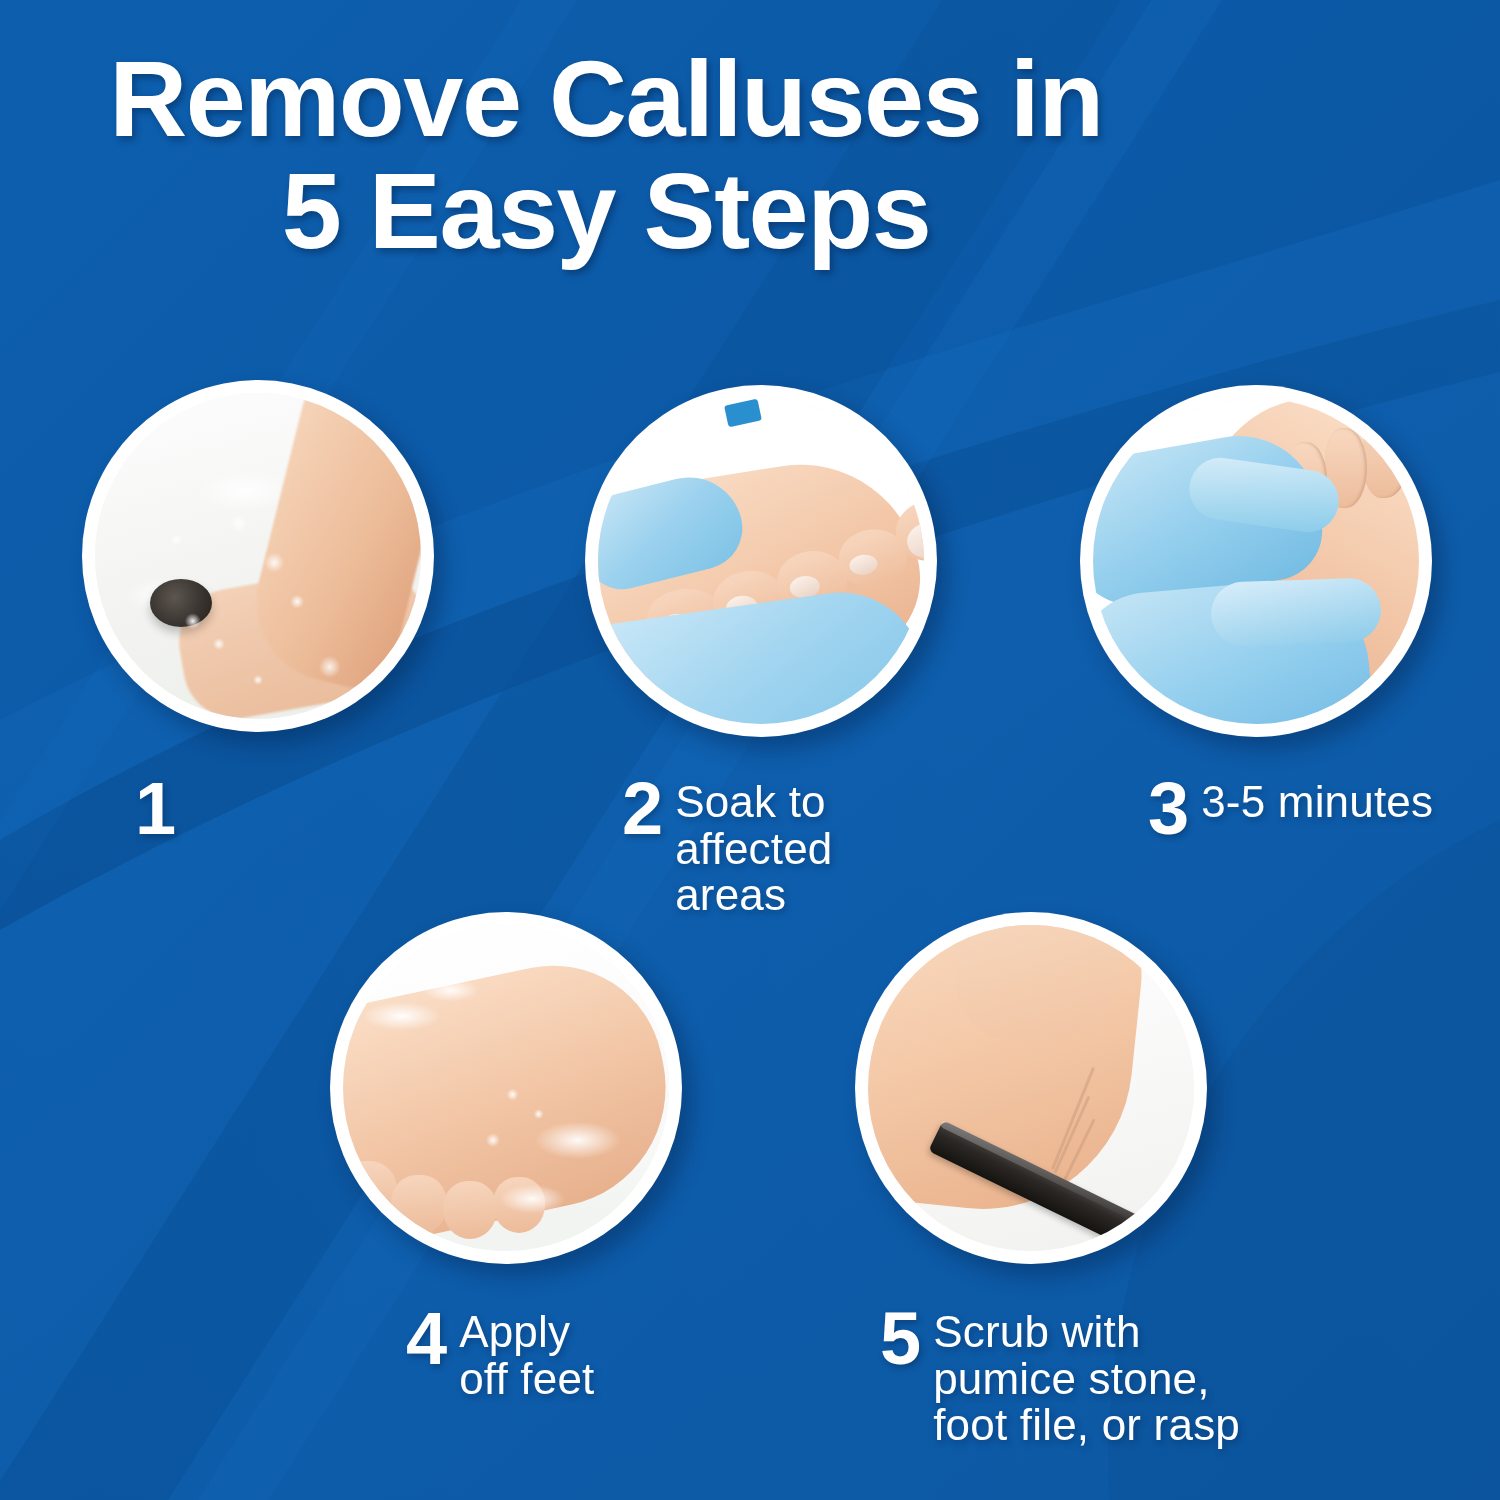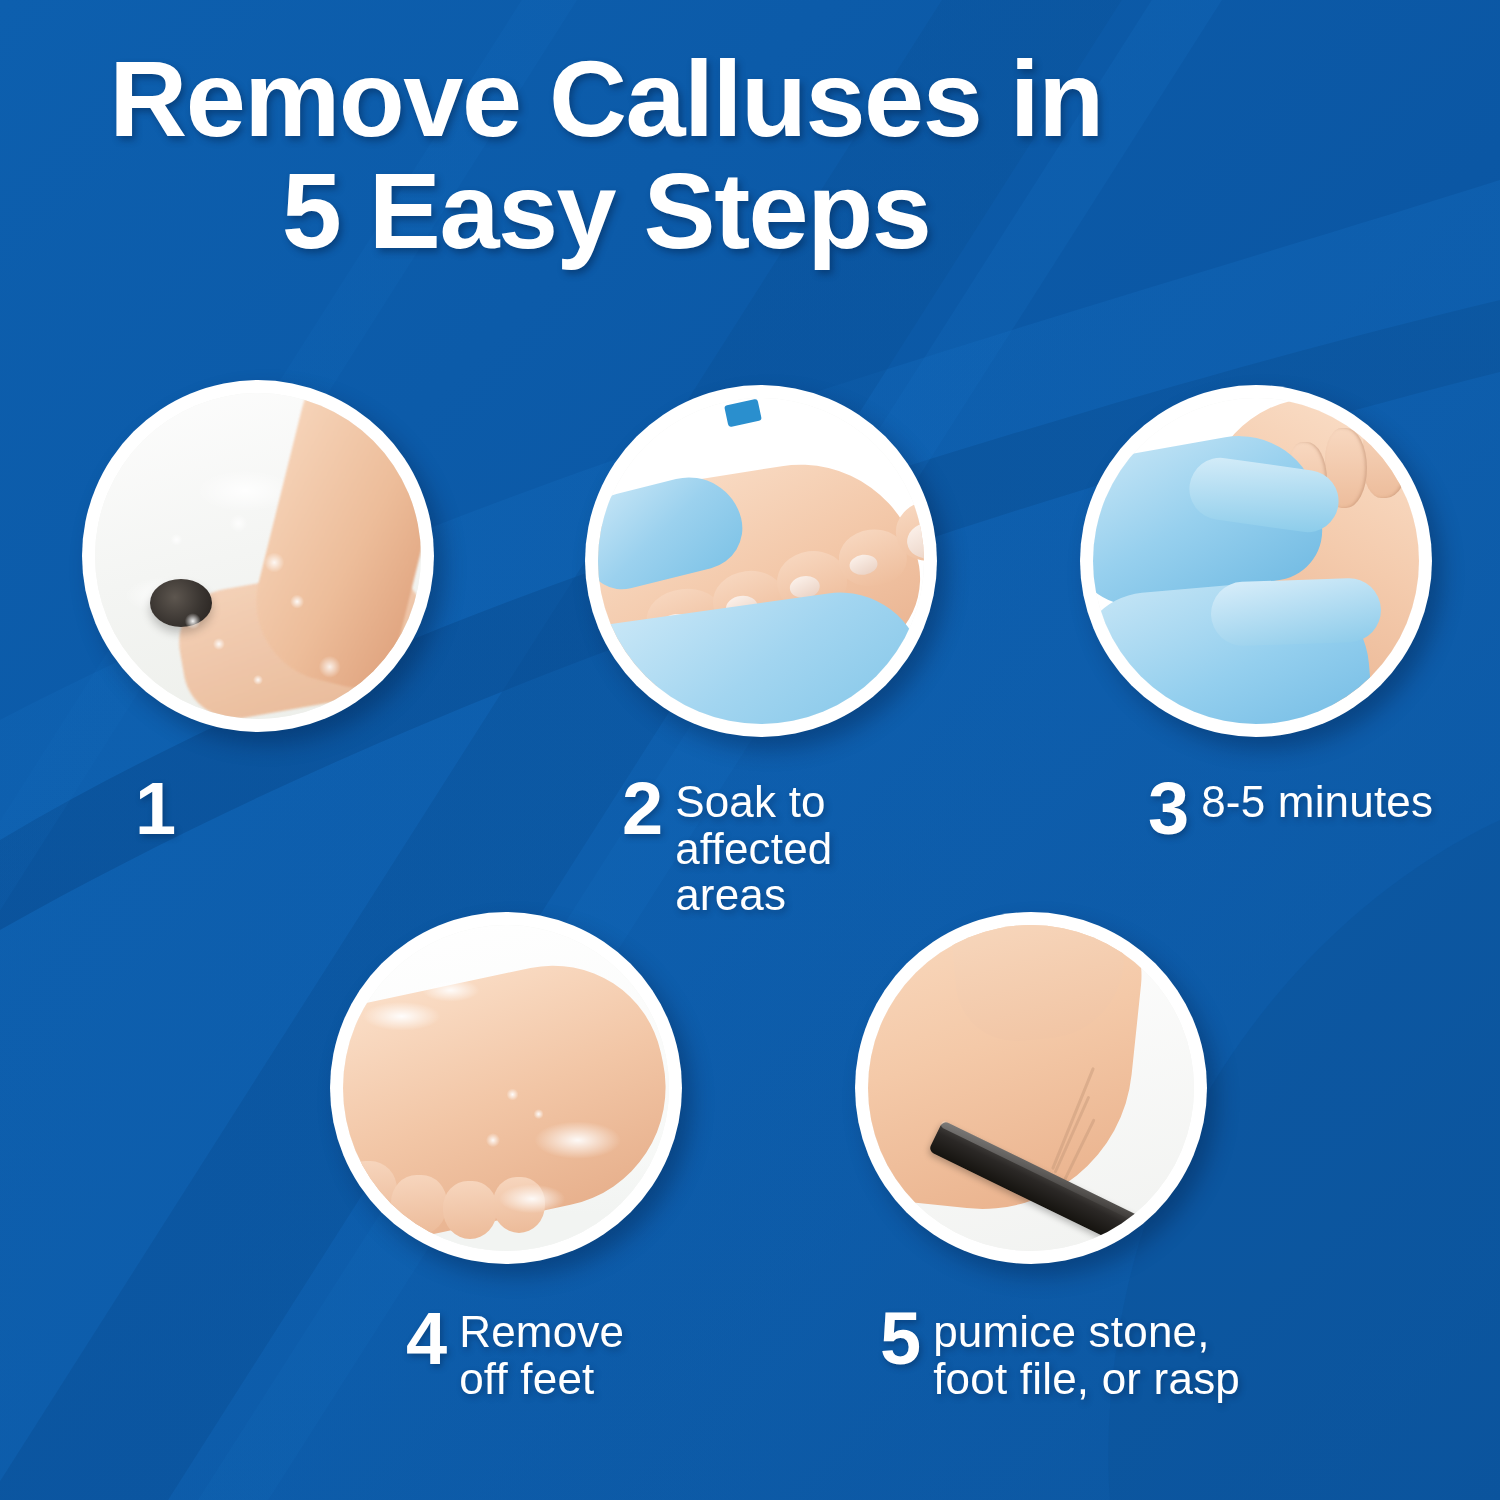--- a/index.html
+++ b/index.html
@@ -382,21 +382,21 @@
             <div class="i3-hand-a"></div>
             <div class="i3-thumb-a"></div>
             <div class="i3-hand-b"></div>
             <div class="i3-thumb-b"></div>
           </div>
         </div>
       </div>
       <div class="caption" style="left:1148px; top:775px;">
         <div class="step-num">3</div>
         <div class="step-text">
-          <span>8-5 minutes</span>
+          <span>3-5 minutes</span>
         </div>
       </div>
     </div>
 
     <div class="step">
       <div class="photo-ring" style="left:330px; top:912px; width:352px; height:352px;">
         <div class="photo-inner">
           <div class="art">
             <div class="i4-bg"></div>
             <div class="i4-pool"></div>
@@ -405,21 +405,21 @@
             <div class="i4-toe" style="left:48px;  top:250px; width:56px; height:60px;"></div>
             <div class="i4-toe" style="left:100px; top:256px; width:54px; height:58px;"></div>
             <div class="i4-toe" style="left:150px; top:252px; width:52px; height:56px;"></div>
             <div class="i4-splash"></div>
           </div>
         </div>
       </div>
       <div class="caption" style="left:406px; top:1305px;">
         <div class="step-num">4</div>
         <div class="step-text">
-          <span>Remove</span>
+          <span>Apply</span>
           <span>off feet</span>
         </div>
       </div>
     </div>
 
     <div class="step">
       <div class="photo-ring" style="left:855px; top:912px; width:352px; height:352px;">
         <div class="photo-inner">
           <div class="art">
             <div class="i5-bg"></div>
@@ -430,20 +430,21 @@
             <div class="i5-crease" style="left:176px; top:224px; width:70px; transform:rotate(-64deg);"></div>
             <div class="i5-file">
               <div class="i5-file-hl"></div>
             </div>
           </div>
         </div>
       </div>
       <div class="caption" style="left:880px; top:1305px;">
         <div class="step-num">5</div>
         <div class="step-text">
+          <span>Scrub with</span>
           <span>pumice stone,</span>
           <span>foot file, or rasp</span>
         </div>
       </div>
     </div>
 
   </div>
 </div>
 
 </body></html>

